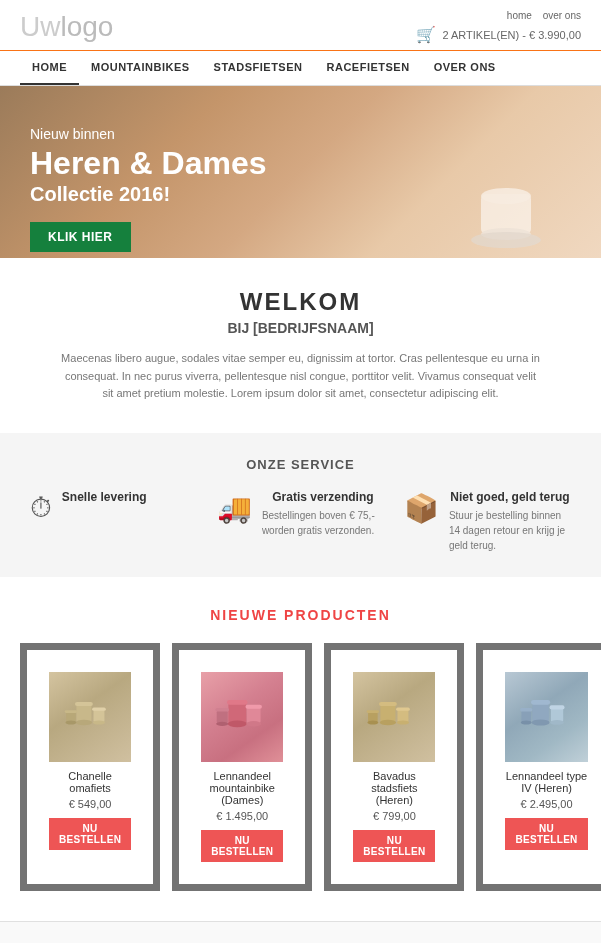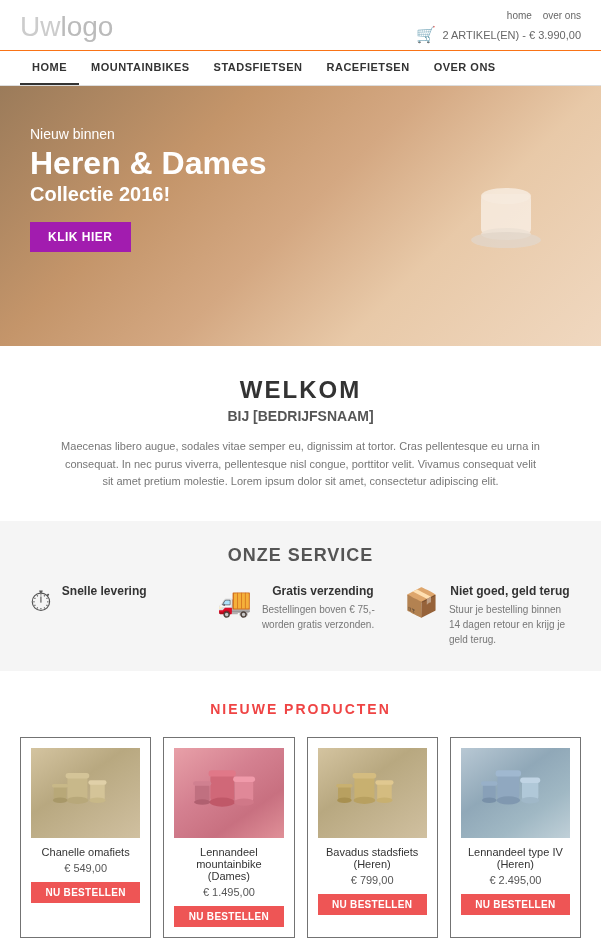--- a/index.html
+++ b/index.html
@@ -16,48 +16,48 @@
     .cart-icon { font-size: 16px; }
 
     
     .nav { background: #fff; border-bottom: 1px solid #ddd; padding: 0 20px; }
     .nav ul { display: flex; list-style: none; gap: 0; }
     .nav ul li a { display: block; padding: 10px 12px; font-size: 11px; color: #333; text-decoration: none; font-weight: bold; letter-spacing: 0.5px; }
     .nav ul li a:hover, .nav ul li.active a { color: #333; border-bottom: 2px solid #333; }
     .nav ul li.active a { color: #333; }
 
     
-    .hero { background: #8B6B4A; position: relative; height: 260px; overflow: hidden; }
+    .hero { background: #8B6B4A; position: relative; height: 172px; overflow: hidden; }
     .hero-bg { width: 100%; height: 100%; background: linear-gradient(135deg, #9B7B5A 0%, #C4956A 30%, #D4A882 50%, #E8C9A8 70%, #F0D8C0 100%); position: absolute; top: 0; left: 0; }
     .hero-content { position: absolute; left: 30px; top: 40px; color: #fff; }
     .hero-content .nieuw { font-size: 14px; font-weight: normal; margin-bottom: 4px; }
     .hero-content h1 { font-size: 32px; font-weight: bold; line-height: 1.1; margin-bottom: 2px; }
     .hero-content .collectie { font-size: 20px; font-weight: bold; margin-bottom: 16px; }
-    .hero-btn { background: #a21caf; color: #fff; border: none; padding: 8px 18px; font-size: 12px; font-weight: bold; cursor: pointer; letter-spacing: 0.5px; }
+    .hero-btn { background: #15803d; color: #fff; border: none; padding: 8px 18px; font-size: 12px; font-weight: bold; cursor: pointer; letter-spacing: 0.5px; }
 
     
     .welcome { padding: 30px 60px; text-align: center; }
     .welcome h2 { font-size: 24px; font-weight: bold; letter-spacing: 2px; margin-bottom: 4px; }
     .welcome h3 { font-size: 14px; color: #555; margin-bottom: 14px; }
     .welcome p { font-size: 11px; color: #777; line-height: 1.6; }
 
     
     .service { background: #f5f5f5; padding: 24px 20px; }
-    .service-title { text-align: center; font-size: 18px; font-weight: bold; letter-spacing: 1px; margin-bottom: 18px; color: #555; }
+    .service-title { text-align: center; font-size: 13px; font-weight: bold; letter-spacing: 1px; margin-bottom: 18px; color: #555; }
     .service-items { display: flex; justify-content: space-around; }
     .service-item { display: flex; align-items: flex-start; gap: 10px; flex: 1; padding: 0 10px; }
     .service-icon { font-size: 28px; color: #555; flex-shrink: 0; margin-top: 2px; }
     .service-item h4 { font-size: 12px; font-weight: bold; margin-bottom: 4px; text-align: center; }
     .service-item p { font-size: 10px; color: #777; line-height: 1.5; }
 
     
     .products { padding: 30px 20px; }
     .products-title { text-align: center; font-size: 14px; font-weight: bold; letter-spacing: 2px; margin-bottom: 20px; color: #ef4444; }
     .product-grid { display: grid; grid-template-columns: repeat(4, 1fr); gap: 12px; }
-    .product-card { border: 1px solid #737373; padding: 10px; text-align: center; }
+    .product-card { border: 7px solid #737373; padding: 22px; text-align: center; }
     .product-img { width: 100%; height: 90px; background: #f0ece8; margin-bottom: 8px; display: flex; align-items: center; justify-content: center; overflow: hidden; }
     .product-img-p1 { background: linear-gradient(145deg, #d4c4a0 0%, #b8a880 40%, #c4b490 70%, #d0c0a0 100%); }
     .product-img-p2 { background: linear-gradient(145deg, #e8a0a8 0%, #d48090 40%, #c87080 70%, #e09098 100%); }
     .product-img-p3 { background: linear-gradient(145deg, #d4c4a0 0%, #b8a880 40%, #c4b490 70%, #d0c0a0 100%); }
     .product-img-p4 { background: linear-gradient(145deg, #b8c8d4 0%, #90a8b8 40%, #a0b8c4 70%, #c0d0d8 100%); }
     .product-name { font-size: 11px; color: #333; margin-bottom: 4px; }
     .product-price { font-size: 11px; color: #555; margin-bottom: 8px; }
     .product-btn { background: #e55; color: #fff; border: none; padding: 5px 10px; font-size: 10px; font-weight: bold; cursor: pointer; width: 100%; letter-spacing: 0.3px; }
 
     

